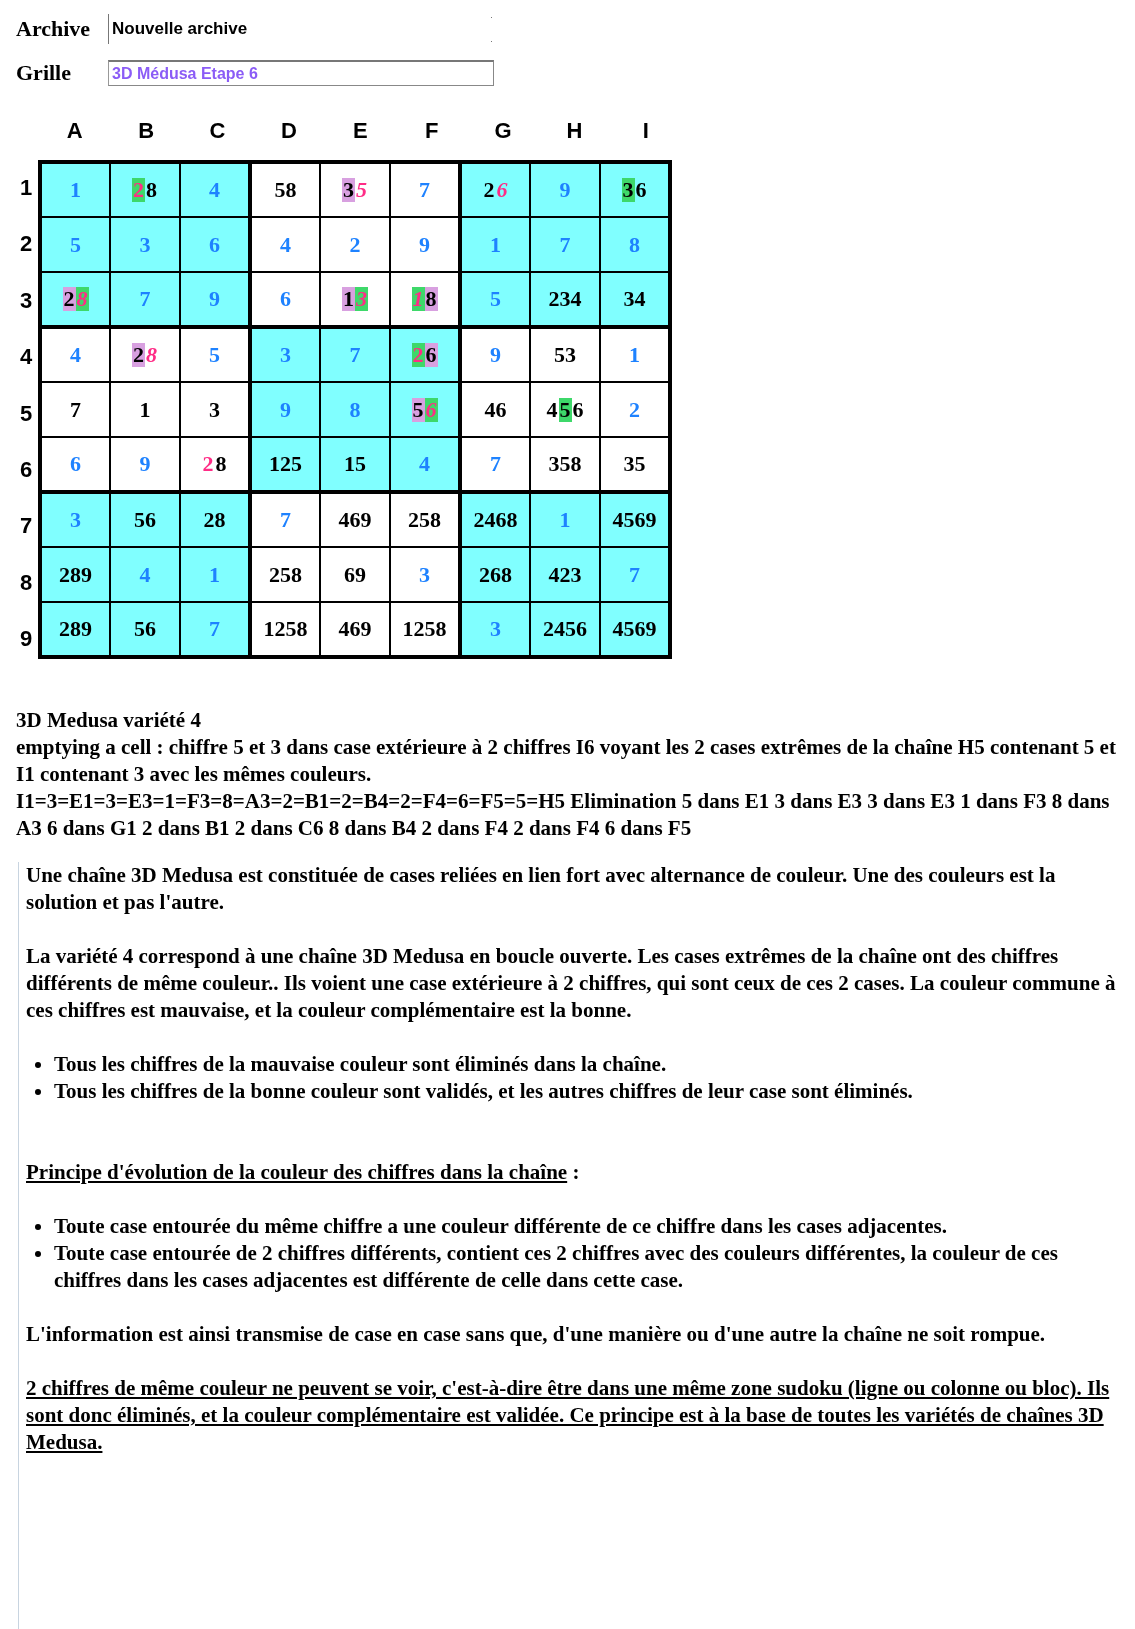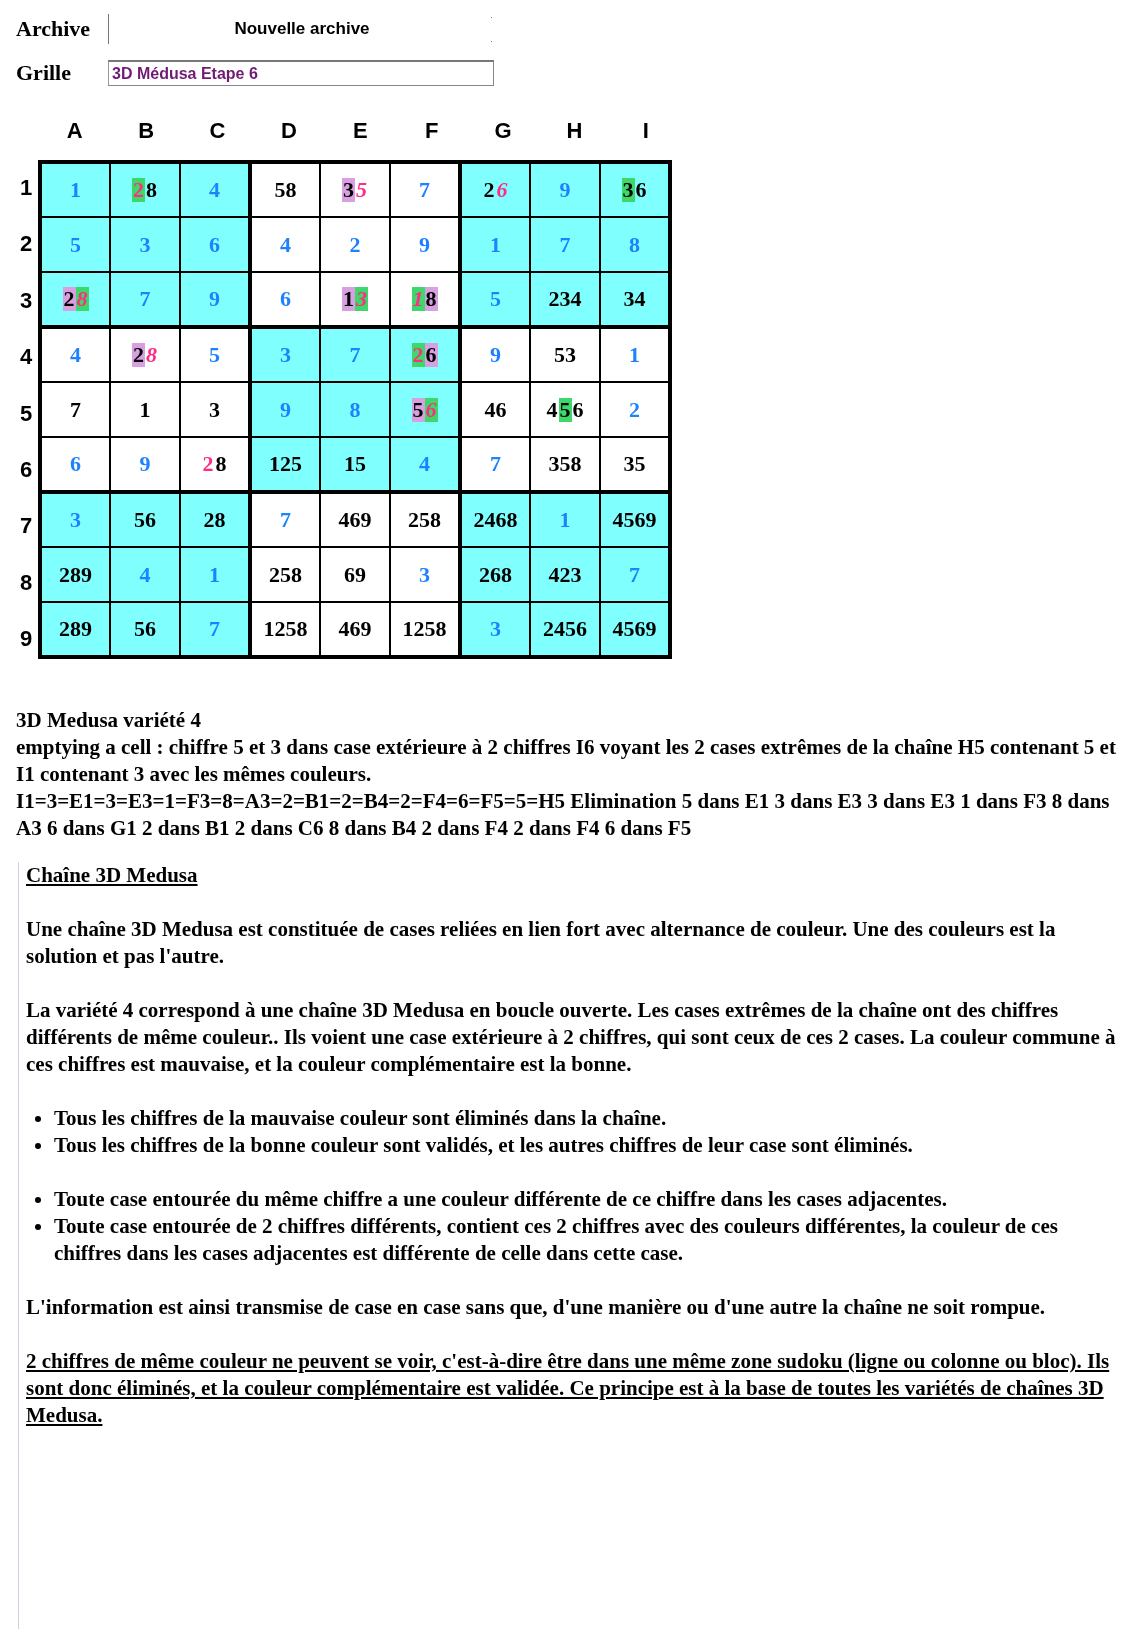--- a/index.html
+++ b/index.html
@@ -9,27 +9,26 @@
   }
   .form-row { position: absolute; left: 16px; display: flex; align-items: center; }
   .form-label { font-size: 22px; font-weight: bold; width: 92px; }
   .archive-row { top: 14px; }
   .grille-row { top: 60px; }
   .archive-select {
     width: 384px; height: 30px; border: none; border-left: 1px solid #777;
     font-family: "Liberation Sans", sans-serif; font-size: 17px; font-weight: bold;
     padding-left: 3px; box-sizing: border-box; display: flex; align-items: center;
     position: relative;
-    justify-content: center;
   }
   .archive-select .dot { position: absolute; right: 0; width: 1px; height: 1px; background: #777; }
   .grille-input {
     width: 386px; height: 26px; border: 1px solid #888; border-top: 2px solid #777; border-left: 1px solid #999;
     font-family: "Liberation Sans", sans-serif; font-size: 16px; font-weight: bold;
-    padding: 0 3px; box-sizing: border-box; background: #fff; color: #701a75;
+    padding: 0 3px; box-sizing: border-box; background: #fff; color: #8b5cf6;
   }
 
   .col-headers { position: absolute; top: 118px; left: 39px; display: flex; }
   .col-header { width: 71.4px; text-align: center; font-family: "Liberation Sans", sans-serif; font-size: 22px; font-weight: bold; }
   .row-headers { position: absolute; top: 160px; left: 14px; }
   .row-header { height: 56.4px; line-height: 56px; font-family: "Liberation Sans", sans-serif; font-size: 22px; font-weight: bold; width: 24px; text-align: center; }
 
   .grid {
     position: absolute; top: 160px; left: 38px;
     border-collapse: collapse; border: 4px solid #000;
@@ -205,26 +204,26 @@
     </tbody>
   </table>
 
 <div class="explain">
   <p>3D Medusa variété 4</p>
   <p>emptying a cell : chiffre 5 et 3 dans case extérieure à 2 chiffres I6 voyant les 2 cases extrêmes de la chaîne H5 contenant 5 et I1 contenant 3 avec les mêmes couleurs.</p>
   <p>I1=3=E1=3=E3=1=F3=8=A3=2=B1=2=B4=2=F4=6=F5=5=H5 Elimination 5 dans E1 3 dans E3 3 dans E3 1 dans F3 8 dans A3 6 dans G1 2 dans B1 2 dans C6 8 dans B4 2 dans F4 2 dans F4 6 dans F5</p>
 </div>
 
 <div class="theory">
-  <p class="u">Chaîne 3D Medusa</p>
   <p>Une chaîne 3D Medusa est constituée de cases reliées en lien fort avec alternance de couleur. Une des couleurs est la solution et pas l'autre.</p>
   <p>La variété 4 correspond à une chaîne 3D Medusa en boucle ouverte. Les cases extrêmes de la chaîne ont des chiffres différents de même couleur.. Ils voient une case extérieure à 2 chiffres, qui sont ceux de ces 2 cases. La couleur commune à ces chiffres est mauvaise, et la couleur complémentaire est la bonne.</p>
   <ul>
     <li>Tous les chiffres de la mauvaise couleur sont éliminés dans la chaîne.</li>
     <li>Tous les chiffres de la bonne couleur sont validés, et les autres chiffres de leur case sont éliminés.</li>
   </ul>
+  <p style="margin-top:54px"><span class="u">Principe d'évolution de la couleur des chiffres dans la chaîne</span><span> :</span></p>
   <ul>
     <li>Toute case entourée du même chiffre a une couleur différente de ce chiffre dans les cases adjacentes.</li>
     <li>Toute case entourée de 2 chiffres différents, contient ces 2 chiffres avec des couleurs différentes, la couleur de ces chiffres dans les cases adjacentes est différente de celle dans cette case.</li>
   </ul>
   <p>L'information est ainsi transmise de case en case sans que, d'une manière ou d'une autre la chaîne ne soit rompue.</p>
   <p class="u">2 chiffres de même couleur ne peuvent se voir, c'est-à-dire être dans une même zone sudoku (ligne ou colonne ou bloc). Ils sont donc éliminés, et la couleur complémentaire est validée. Ce principe est à la base de toutes les variétés de chaînes 3D Medusa.</p>
 </div>
 
 </body></html>

